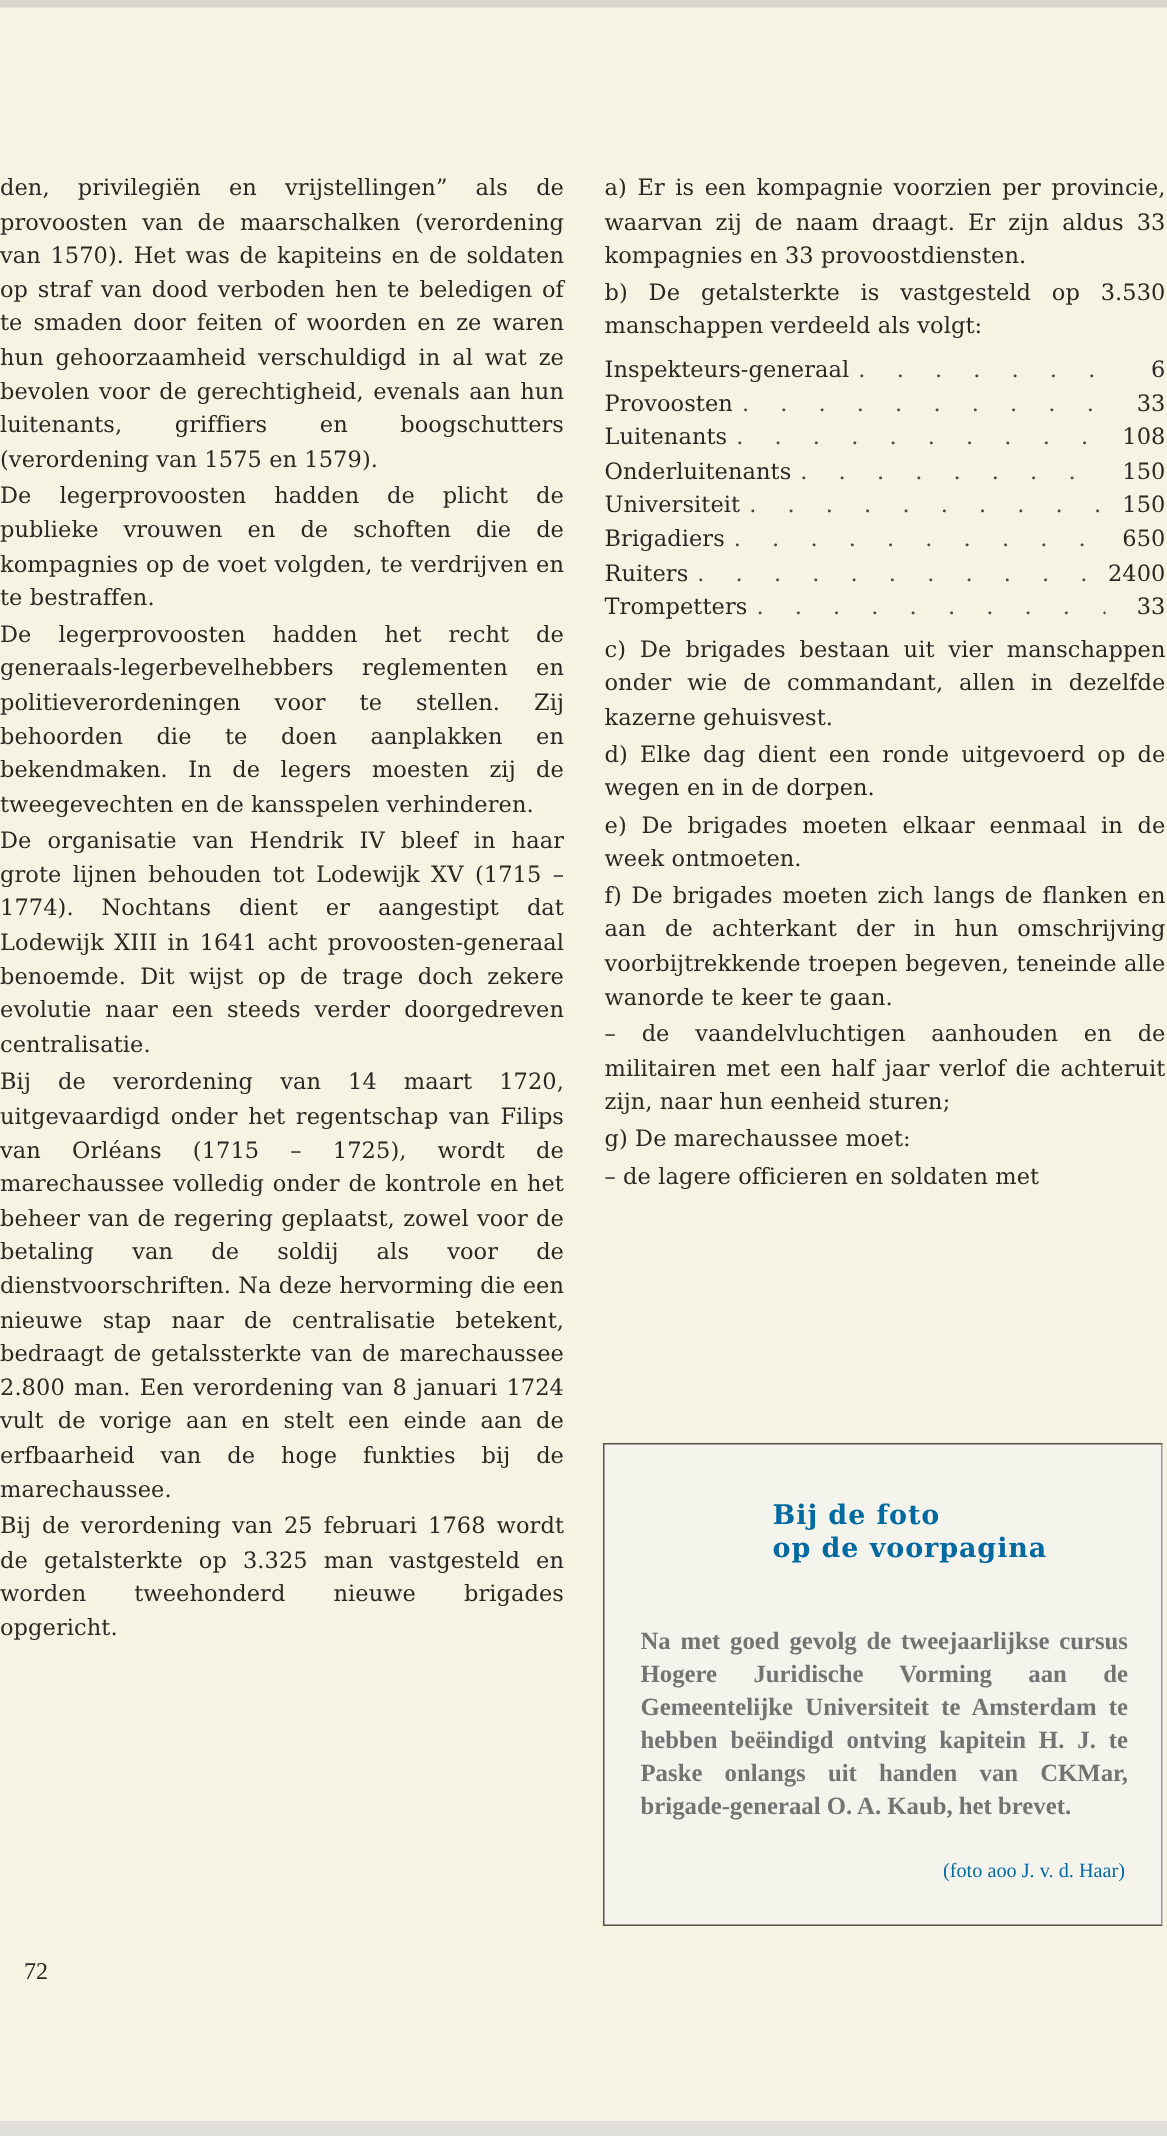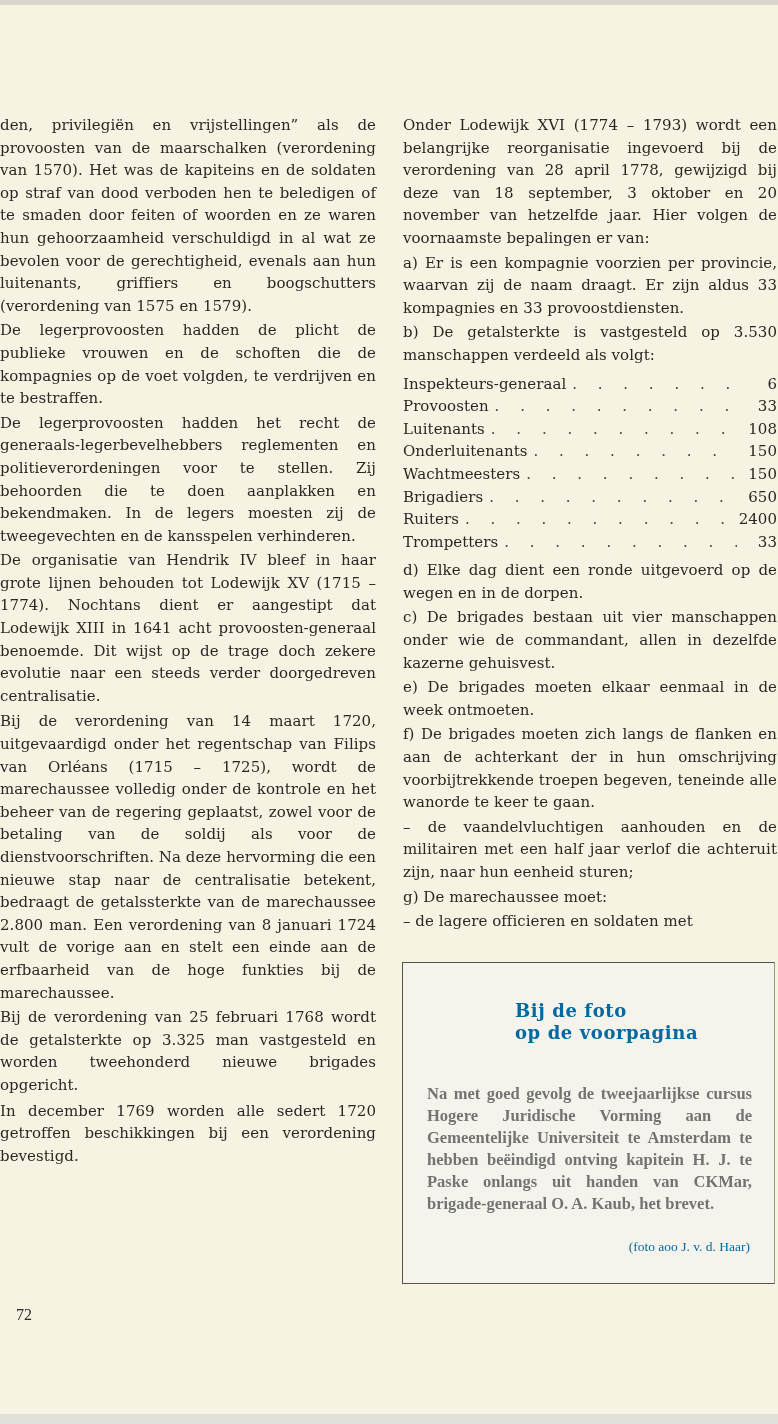--- a/index.html
+++ b/index.html
@@ -55,27 +55,25 @@
 
 <div class="topband"></div>
 
 <div class="col col-left">
   <p>den, privilegiën en vrijstellingen” als de provoosten van de maarschalken (verordening van 1570). Het was de kapiteins en de soldaten op straf van dood verboden hen te beledigen of te smaden door feiten of woorden en ze waren hun gehoorzaamheid verschuldigd in al wat ze bevolen voor de gerechtigheid, evenals aan hun luitenants, griffiers en boogschutters (verordening van 1575 en 1579).</p>
   <p>De legerprovoosten hadden de plicht de publieke vrouwen en de schoften die de kompagnies op de voet volgden, te verdrijven en te bestraffen.</p>
   <p>De legerprovoosten hadden het recht de generaals-legerbevelhebbers reglementen en politieverordeningen voor te stellen. Zij behoorden die te doen aanplakken en bekendmaken. In de legers moesten zij de tweegevechten en de kansspelen verhinderen.</p>
   <p class="gap">De organisatie van Hendrik IV bleef in haar grote lijnen behouden tot Lodewijk XV (1715 – 1774). Nochtans dient er aangestipt dat Lodewijk XIII in 1641 acht provoosten-generaal benoemde. Dit wijst op de trage doch zekere evolutie naar een steeds verder doorgedreven centralisatie.</p>
   <p>Bij de verordening van 14 maart 1720, uitgevaardigd onder het regentschap van Filips van Orléans (1715 – 1725), wordt de marechaussee volledig onder de kontrole en het beheer van de regering geplaatst, zowel voor de betaling van de soldij als voor de dienstvoorschriften. Na deze hervorming die een nieuwe stap naar de centralisatie betekent, bedraagt de getalssterkte van de marechaussee 2.800 man. Een verordening van 8 januari 1724 vult de vorige aan en stelt een einde aan de erfbaarheid van de hoge funkties bij de marechaussee.</p>
   <p class="gap">Bij de verordening van 25 februari 1768 wordt de getalsterkte op 3.325 man vastgesteld en worden tweehonderd nieuwe brigades opgericht.</p>
-  <p>In december 1769 worden alle sedert 1720 getroffen beschikkingen bij een verordening bevestigd.</p>
 </div>
 
 <div class="pagenum">72</div>
 
 <div class="col col-right">
-  <p>Onder Lodewijk XVI (1774 – 1793) wordt een belangrijke reorganisatie ingevoerd bij de verordening van 28 april 1778, gewijzigd bij deze van 18 september, 3 oktober en 20 november van hetzelfde jaar. Hier volgen de voornaamste bepalingen er van:</p>
   <p>a) Er is een kompagnie voorzien per provincie, waarvan zij de naam draagt. Er zijn aldus 33 kompagnies en 33 provoostdiensten.</p>
   <p>b) De getalsterkte is vastgesteld op 3.530 manschappen verdeeld als volgt:</p>
   <div class="table" id="strength-table">
       <div class="trow">
         <span class="label">Inspekteurs-generaal</span>
         <span class="dots">. . . . . . . . . . . . . . .</span>
         <span class="val">6</span>
       </div>
       <div class="trow">
         <span class="label">Provoosten</span>
@@ -86,43 +84,43 @@
         <span class="label">Luitenants</span>
         <span class="dots">. . . . . . . . . . . . . . .</span>
         <span class="val">108</span>
       </div>
       <div class="trow">
         <span class="label">Onderluitenants</span>
         <span class="dots">. . . . . . . . . . . . . . .</span>
         <span class="val">150</span>
       </div>
       <div class="trow">
-        <span class="label">Wachtmeesters</span>
+        <span class="label">Universiteit</span>
         <span class="dots">. . . . . . . . . . . . . . .</span>
         <span class="val">150</span>
       </div>
       <div class="trow">
         <span class="label">Brigadiers</span>
         <span class="dots">. . . . . . . . . . . . . . .</span>
         <span class="val">650</span>
       </div>
       <div class="trow">
         <span class="label">Ruiters</span>
         <span class="dots">. . . . . . . . . . . . . . .</span>
         <span class="val">2400</span>
       </div>
       <div class="trow">
         <span class="label">Trompetters</span>
         <span class="dots">. . . . . . . . . . . . . . .</span>
         <span class="val">33</span>
       </div>
     </div>
   <div id="items-after">
+      <p>c) De brigades bestaan uit vier manschappen onder wie de commandant, allen in dezelfde kazerne gehuisvest.</p>
       <p>d) Elke dag dient een ronde uitgevoerd op de wegen en in de dorpen.</p>
-      <p>c) De brigades bestaan uit vier manschappen onder wie de commandant, allen in dezelfde kazerne gehuisvest.</p>
       <p>e) De brigades moeten elkaar eenmaal in de week ontmoeten.</p>
       <p>f) De brigades moeten zich langs de flanken en aan de achterkant der in hun omschrijving voorbijtrekkende troepen begeven, teneinde alle wanorde te keer te gaan.</p>
       <p>–  de vaandelvluchtigen aanhouden en de militairen met een half jaar verlof die achteruit zijn, naar hun eenheid sturen;</p>
       <p>g) De marechaussee moet:</p>
       <p>–  de lagere officieren en soldaten met</p>
     </div>
 </div>
 
 <div class="box">
   <div class="box-title">

